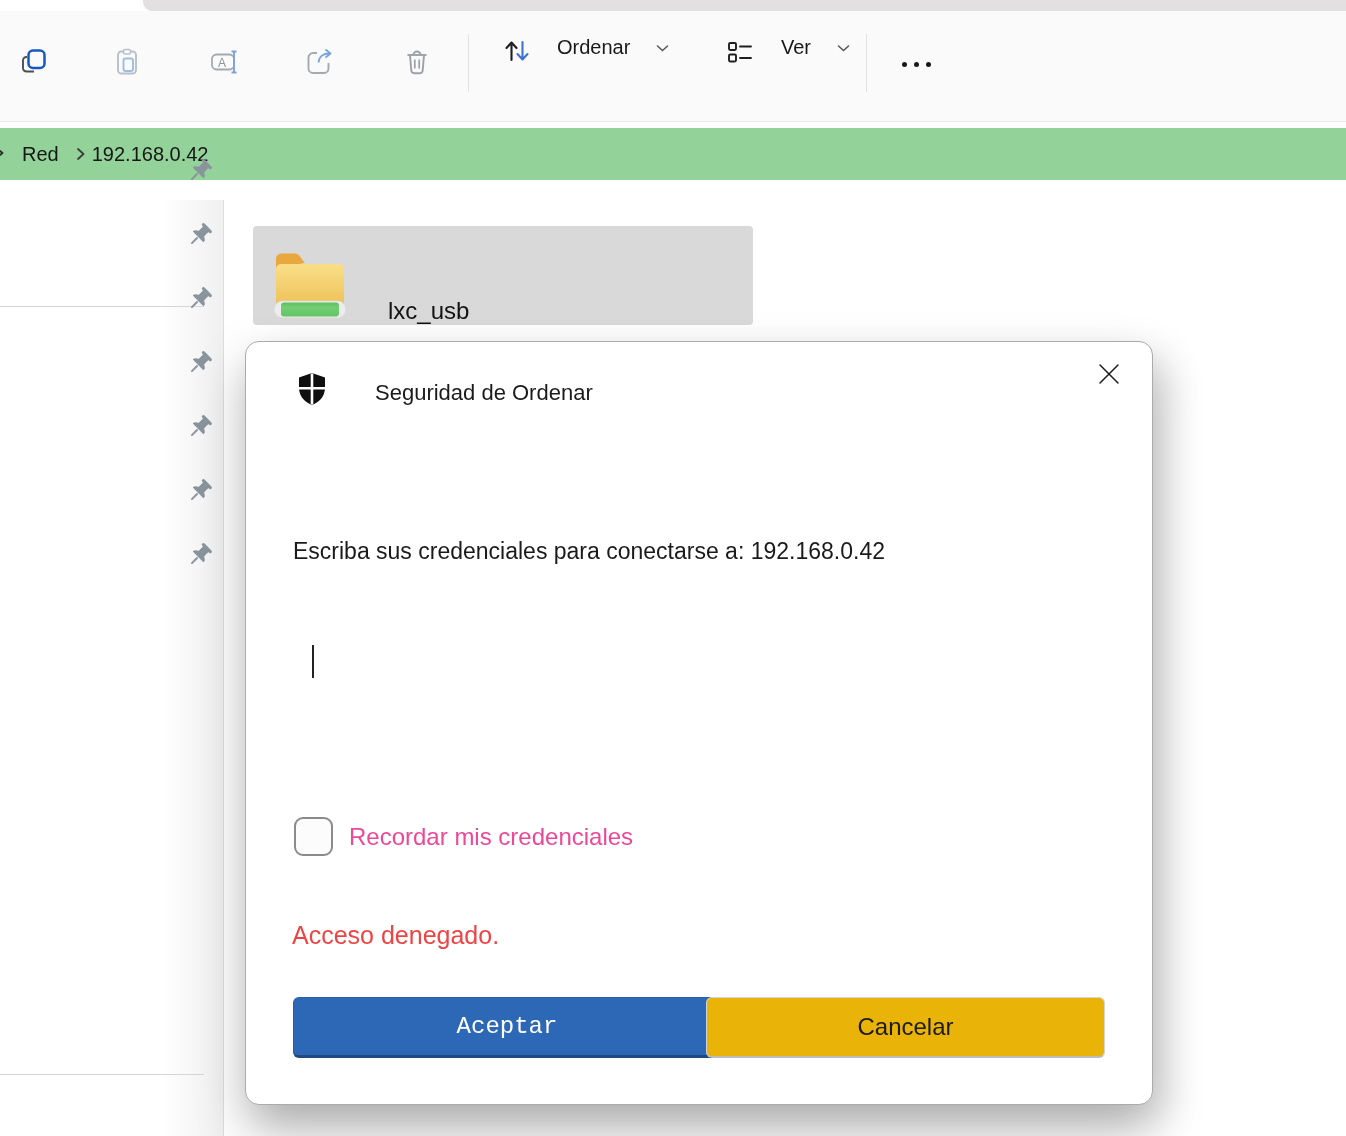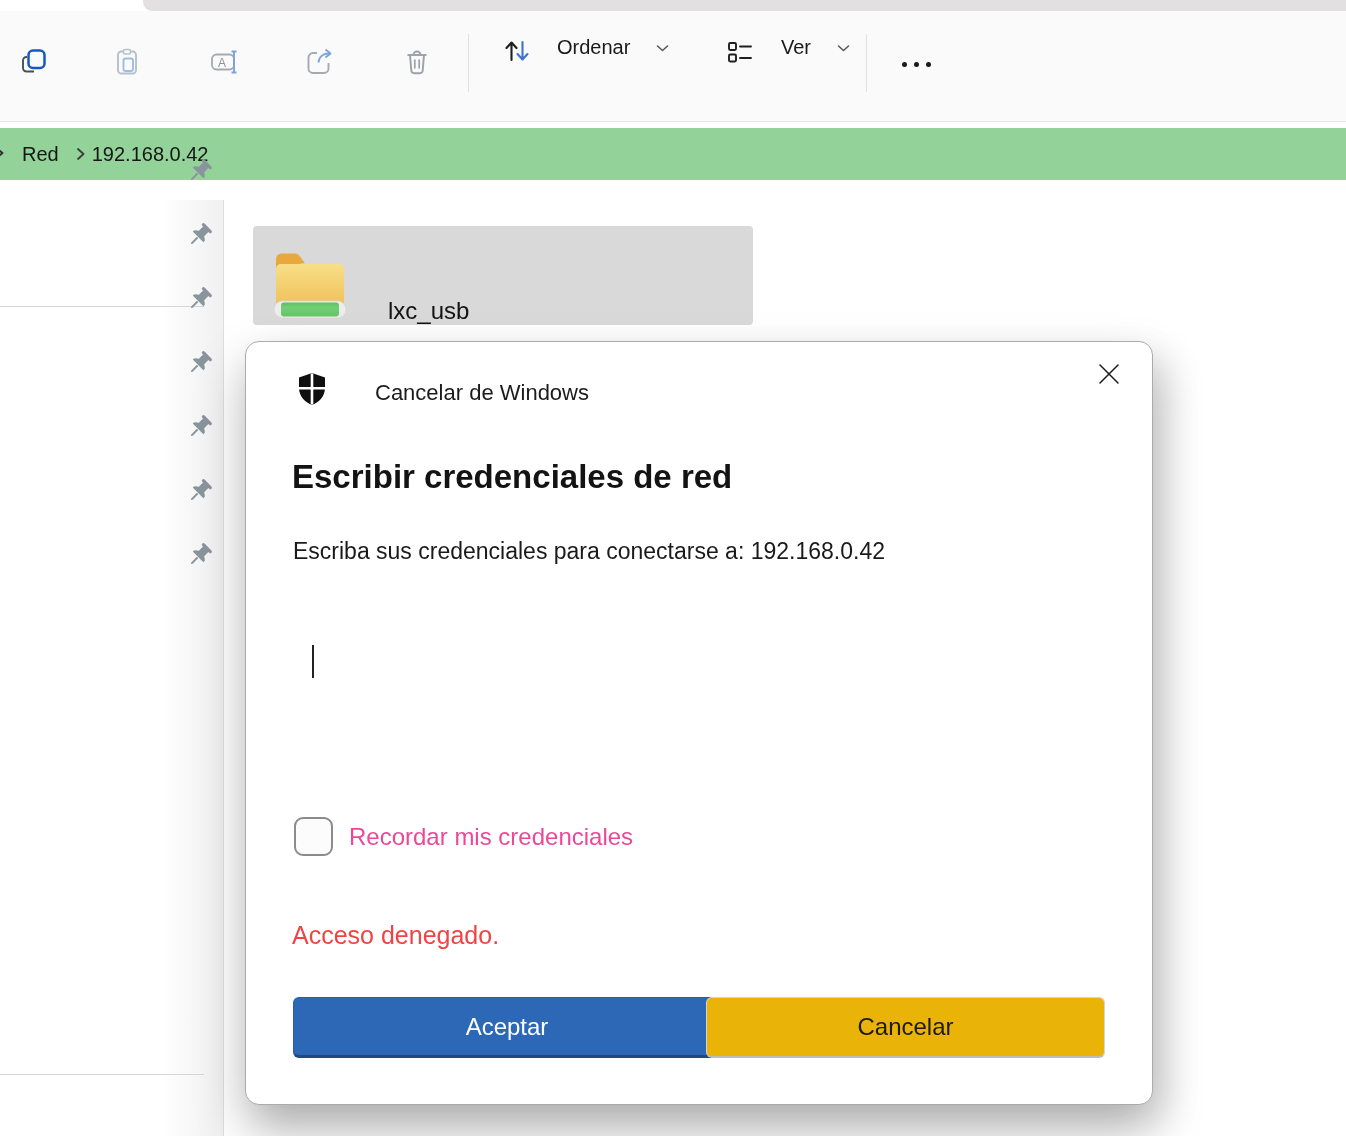--- a/index.html
+++ b/index.html
@@ -54,21 +54,21 @@
   .input-user { top:288px; border-bottom:3px solid #2b62b8; }
   .input-pass { top:376px; border-bottom:2px solid #6e6e6e; }
   .caret { position:absolute; left:66px; top:303px; width:2px; height:33px; background:#222; }
   .dlg-checkbox { position:absolute; left:48px; top:475px; width:39px; height:39px;
     border:2px solid #8b8b8b; border-radius:9px; background:#fcfcfc; }
   .dlg-checklabel { position:absolute; left:103px; top:481px; font-size:24px; color:#ec4899; }
   .dlg-error { position:absolute; left:46px; top:579px; font-size:25px; color:#ef4444; }
   .dlg-btn { position:absolute; top:655px; height:61px; border-radius:6px; font-family:"Liberation Sans", sans-serif;
     font-size:24px; display:flex; align-items:center; justify-content:center; cursor:default; }
   .btn-ok { left:47px; width:428px; background:#2d68b6; color:#ffffff;
-    border:1px solid #2a5fa8; border-bottom:3px solid #20497e; }
+    border:1px solid #2a5fa8; border-bottom:3px solid #20497e;font-family:Liberation Mono, monospace; }
   .btn-cancel { left:460px; width:399px; background:#eab308; color:#1b1b1b;
     border:1px solid #d4d4d4; border-bottom:2px solid #bdbdbd; }
 </style>
 </head>
 <body>
 
 <div class="tabstrip">
   <div class="tabstrip-gray"></div>
 </div>
 
@@ -255,31 +255,30 @@
 </div>
 
 <div class="dialog">
 
   <span class="dlg-shield">
     <svg width="32" height="34" viewBox="0 0 32 34">
       <path d="M16 1 L29 5.5 V15.5 c0 9 -5.6 14.6 -13 17.5 C8.6 30.1 3 24.5 3 15.5 V5.5 Z" fill="#0f0f0f"></path>
       <path d="M3 16.2 H29 M16 1.5 V32.5" stroke="#ffffff" stroke-width="2.6"></path>
     </svg>
   </span>
-  <span class="dlg-apptitle">Cancelar de Windows</span>
+  <span class="dlg-apptitle">Seguridad de Ordenar</span>
 
   <button class="dlg-close">
     <span>
       <svg width="24" height="24" viewBox="0 0 24 24" fill="none">
         <path d="M3 3 L21 21 M21 3 L3 21" stroke="#1a1a1a" stroke-width="1.5" stroke-linecap="round"></path>
       </svg>
     </span>
   </button>
 
-  <div class="dlg-title">Escribir credenciales de red</div>
   <div class="dlg-subtitle">Escriba sus credenciales para conectarse a: 192.168.0.42</div>
 
   <div class="caret"></div>
 
 
   <div class="dlg-checkbox" role="checkbox" aria-checked="false"></div>
   <div class="dlg-checklabel">Recordar mis credenciales</div>
 
   <div class="dlg-error">Acceso denegado.</div>
 

